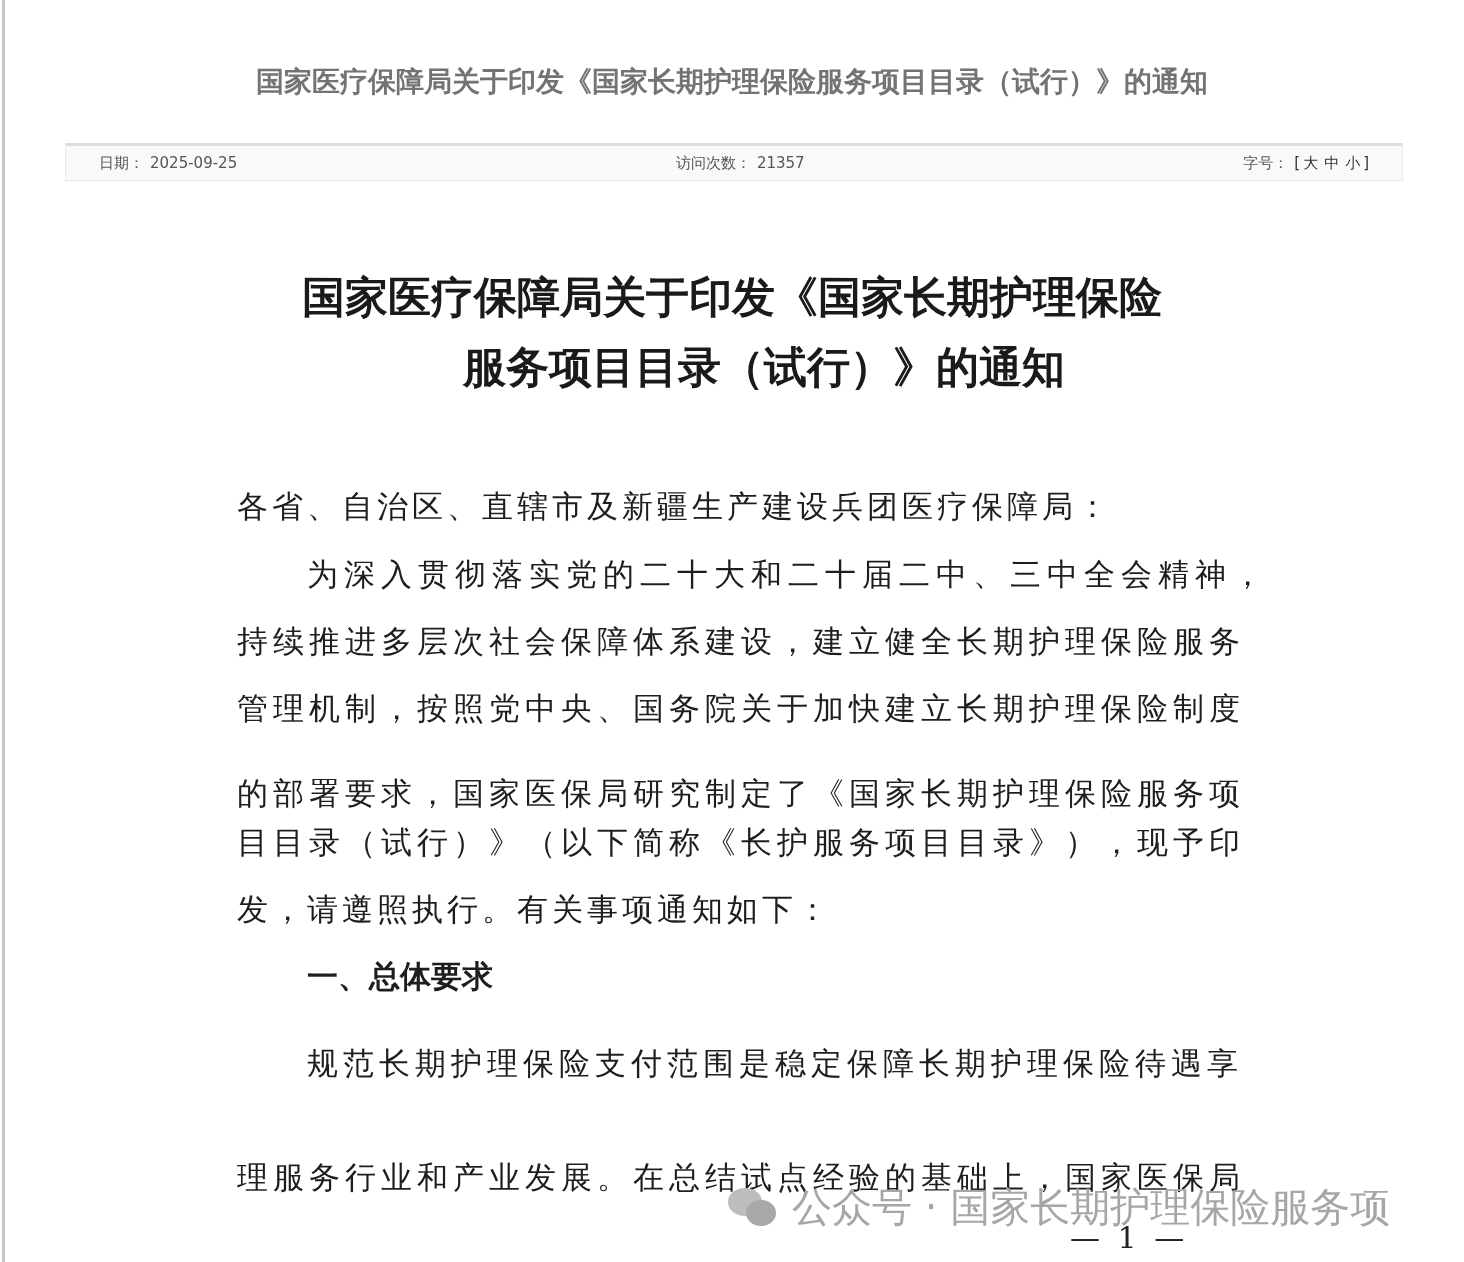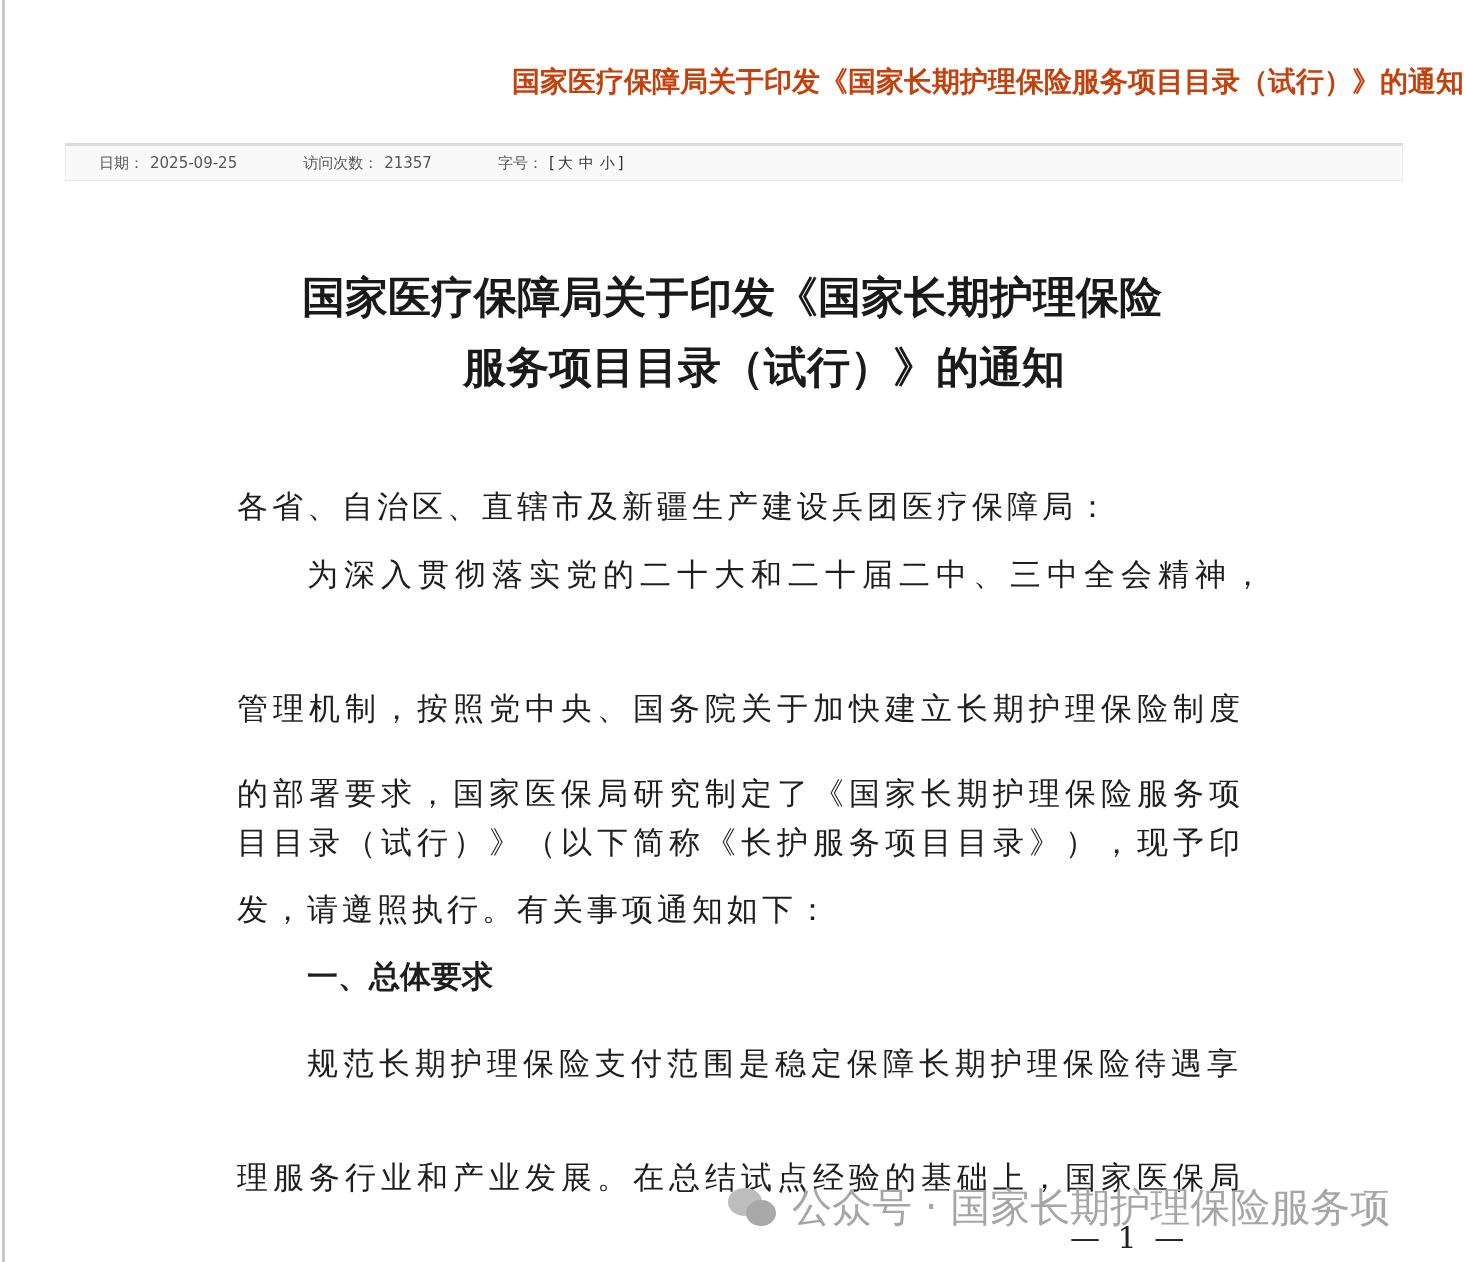--- a/index.html
+++ b/index.html
@@ -1,24 +1,24 @@
 <!DOCTYPE html>
 <html><head>
 <meta charset="utf-8">
 <style>
   html, body { margin:0; padding:0; background:#ffffff; }
   body { width:1464px; height:1262px; position:relative; overflow:hidden;
          font-family:"DejaVu Sans", sans-serif; }
   .left-rule { position:absolute; left:2px; top:0; width:3px; height:1262px; background:#c8c8c8; }
-  .page-title { position:absolute; left:0; width:1464px; top:62px; text-align:right;
-         font-size:28px; font-weight:bold; color:#c2410c; letter-spacing:0px; line-height:40px; }
+  .page-title { position:absolute; left:0; width:1464px; top:62px; text-align:center;
+         font-size:28px; font-weight:bold; color:#737373; letter-spacing:0px; line-height:40px; }
   .meta-bar { position:absolute; left:65px; top:143px; width:1338px; height:38px;
          background:#f9f9f9; border-top:3px solid #dcdcdc; border-bottom:1px solid #e6e6e6;
          border-left:1px solid #ececec; border-right:1px solid #ececec; box-sizing:border-box;
-         display:flex; justify-content:flex-start; align-items:center; gap:0;
+         display:flex; justify-content:space-between; align-items:center; gap:0;
          font-size:15px; color:#555; }
   .meta-item { margin:0 33px; display:flex; align-items:center; }
   .meta-label { margin-right:6px; }
   .font-size-link { color:#333; cursor:pointer; margin:0 3px; }
   .bracket { color:#333; }
   .doc { position:absolute; left:0; top:0; width:1464px; height:1262px; }
   .doc-heading { position:absolute; left:0; width:1464px; text-align:center;
          font-family:"DejaVu Serif", serif; font-weight:bold; font-size:43px; color:#1a1a1a;
          line-height:66px; }
   .doc-heading.l1 { top:264px; }
@@ -64,20 +64,21 @@
   </div>
 </div>
 
 <div class="doc">
   <div class="doc-heading l1">国家医疗保障局关于印发《国家长期护理保险</div>
   <div class="doc-heading l2">服务项目目录（试行）》的通知</div>
 
   <div class="para-line left" style="top:484px;">各省、自治区、直辖市及新疆生产建设兵团医疗保障局：</div>
 
   <div class="para-line indent left" style="top:552px;letter-spacing:6px;">为深入贯彻落实党的二十大和二十届二中、三中全会精神，</div>
+  <div class="para-line left" style="top:619px;letter-spacing:5px;">持续推进多层次社会保障体系建设，建立健全长期护理保险服务</div>
   <div class="para-line left" style="top:686px;letter-spacing:5px;">管理机制，按照党中央、国务院关于加快建立长期护理保险制度</div>
   <div class="para-line left" style="top:771px;letter-spacing:5px;">的部署要求，国家医保局研究制定了《国家长期护理保险服务项</div>
   <div class="para-line left" style="top:820px;letter-spacing:5px;">目目录（试行）》（以下简称《长护服务项目目录》），现予印</div>
   <div class="para-line left" style="top:887px;letter-spacing:4px;">发，请遵照执行。有关事项通知如下：</div>
 
   <div class="section-head" style="top:954px;">一、总体要求</div>
 
   <div class="para-line indent left" style="top:1021px;letter-spacing:5px;margin-top:20px;">规范长期护理保险支付范围是稳定保障长期护理保险待遇享</div>
   <div class="para-line left" style="top:1155px;letter-spacing:5px;">理服务行业和产业发展。在总结试点经验的基础上，国家医保局</div>
 

